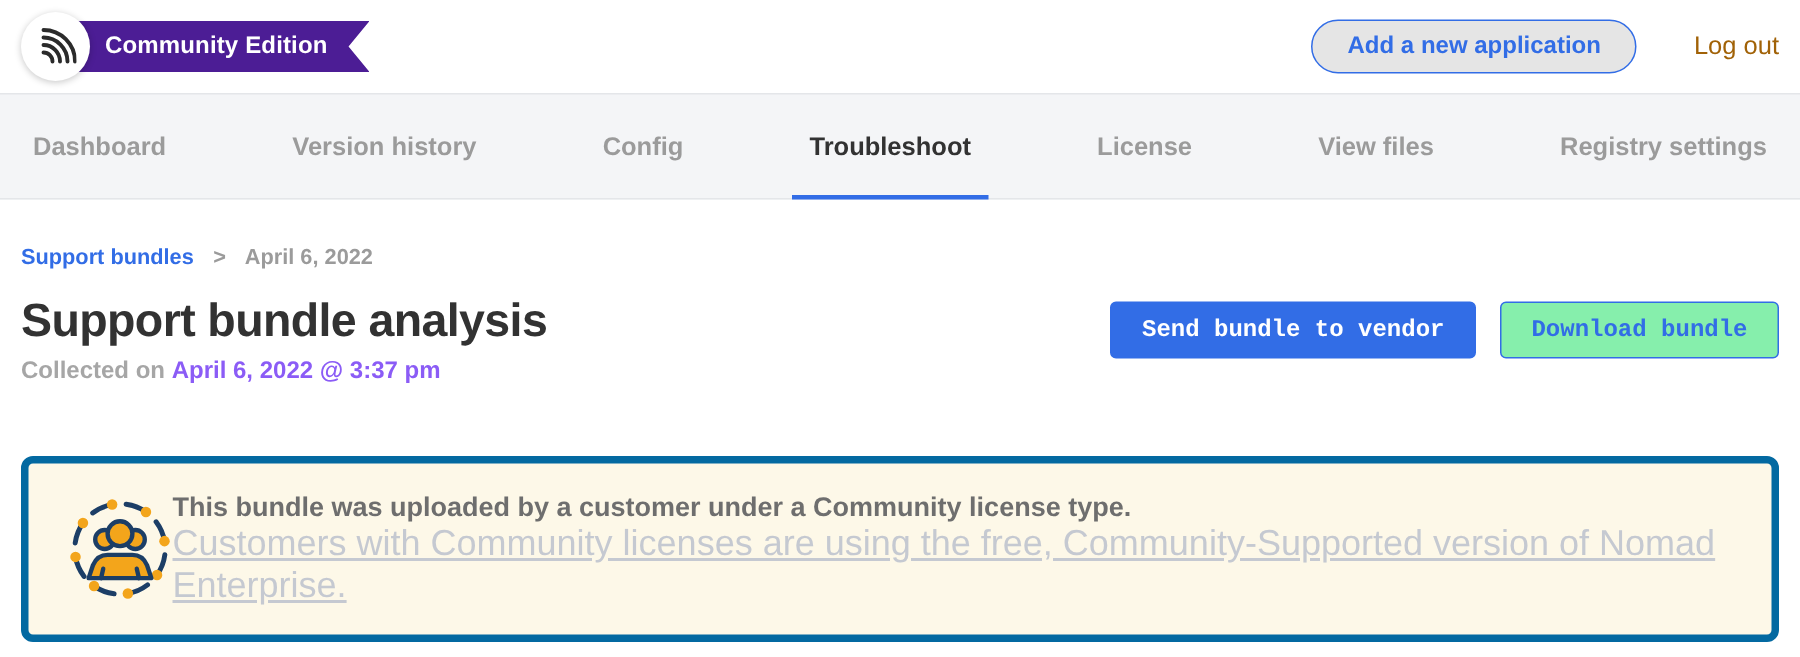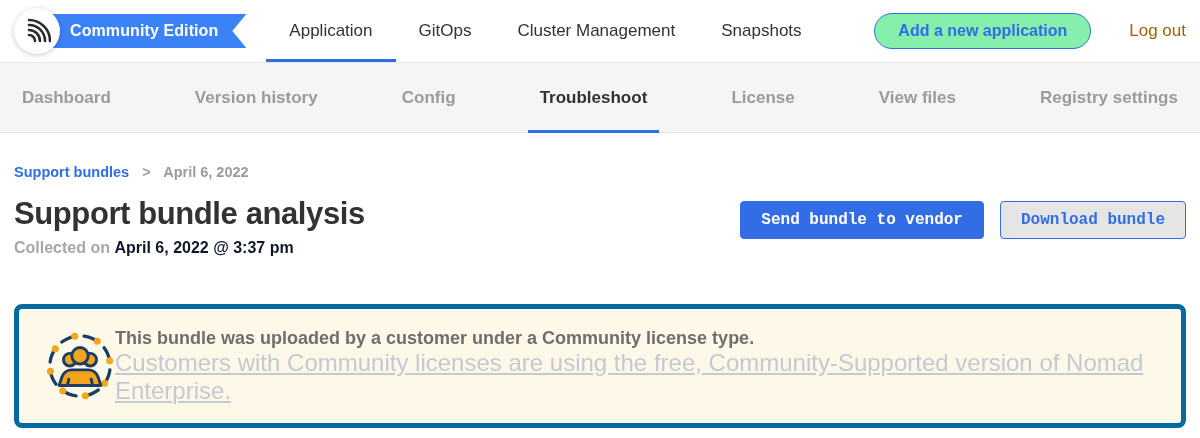--- a/index.html
+++ b/index.html
@@ -6,33 +6,33 @@
   html, body { width: 1200px; height: 438px; background: #fff;
     font-family: "Liberation Sans", "DejaVu Sans", sans-serif; overflow: hidden; }
 
   
   .topbar { height: 62px; display: flex; align-items: center;
     padding: 0 14px 0 14px; background: #fff; position: relative; }
   .brand { display: flex; align-items: center; flex: 0 0 auto; }
   .logo-circle { width: 46px; height: 46px; border-radius: 50%; background: #fff;
     box-shadow: 0 1px 5px rgba(0,0,0,.22); display: flex; align-items: center;
     justify-content: center; position: relative; z-index: 2; }
-  .badge { margin-left: -14px; background: #3b82f6; color: #fff; font-weight: 700;
+  .badge { margin-left: -14px; background: #4c1d95; color: #fff; font-weight: 700;
     font-size: 16px; height: 34px; line-height: 34px; padding: 0 28px 0 24px;
     clip-path: polygon(0 0, 100% 0, calc(100% - 14px) 50%, 100% 100%, 0 100%);
     letter-spacing: .1px; }
 
   .topnav { display: flex; align-items: stretch; height: 62px; margin-left: 20px; }
   .topnav-item { display: flex; align-items: center; padding: 0 23px; font-size: 17px;
     color: #323232; font-weight: 500; position: relative; cursor: pointer; white-space: nowrap; }
   .topnav-item.active::after { content: ""; position: absolute; left: 0; right: 0;
     bottom: 0; height: 3px; background: #326DE6; }
 
   .top-right { margin-left: auto; display: flex; align-items: center; gap: 38px; }
-  .add-app-btn { border: 1px solid #326DE6; background: #86efac; color: #326DE6;
+  .add-app-btn { border: 1px solid #326DE6; background: #e5e5e5; color: #326DE6;
     font-weight: 700; font-size: 16px; border-radius: 19px; padding: 8px 23px;
     cursor: pointer; font-family: inherit; white-space: nowrap; }
   .logout { font-size: 17px; color: #a16207; font-weight: 500; cursor: pointer; }
 
   
   .subnav { height: 71px; background: #F4F5F7; border-top: 1px solid #E4E6E9;
     border-bottom: 1px solid #E4E6E9; display: flex; justify-content: space-between;
     align-items: stretch; padding: 0 22px; }
   .subnav-item { display: flex; align-items: center; font-size: 17px; font-weight: 600;
     color: #9B9B9B; position: relative; cursor: pointer; white-space: nowrap; }
@@ -44,27 +44,27 @@
   .main { padding: 0 14px; }
   .breadcrumb { margin-top: 31px; font-size: 14.5px; font-weight: 700; }
   .breadcrumb .crumb-link { color: #326DE6; cursor: pointer; }
   .breadcrumb .crumb-sep { color: #9B9B9B; margin: 0 9px; font-weight: 700; }
   .breadcrumb .crumb-current { color: #9B9B9B; }
 
   .header-row { display: flex; justify-content: space-between; align-items: flex-start;
     margin-top: 16px; }
   .page-title { font-size: 31px; font-weight: 800; color: #323232; letter-spacing: -.4px; }
   .collected { margin-top: 7px; font-size: 16px; font-weight: 600; color: #A6A6A6; }
-  .collected .collected-date { color: #0f172a; font-weight: 700; }
+  .collected .collected-date { color: #8b5cf6; font-weight: 700; }
 
   .actions { display: flex; gap: 16px; margin-top: 5px; }
   .btn { font-family: Liberation Mono, monospace; font-size: 16px; font-weight: 700; border-radius: 4px;
     padding: 9px 20px; cursor: pointer; white-space: nowrap; }
   .btn-primary { background: #326DE6; border: 1px solid #326DE6; color: #fff; }
-  .btn-outline { background: #e5e5e5; border: 1px solid #326DE6; color: #326DE6; }
+  .btn-outline { background: #86efac; border: 1px solid #326DE6; color: #326DE6; }
 
   
   .notice { margin-top: 47px; background: #FDF8E8; border: 5px solid #0369a1;
     border-radius: 8px; padding: 12px 26px; display: flex; align-items: center;
     min-height: 124px; }
   .notice-icon { flex: 0 0 auto; width: 70px; height: 70px; }
   .notice-heading { font-size: 18px; font-weight: 700; color: #6E6E6E; }
   .notice-body { font-size: 24px; font-weight: 500; color: #C5C9D1; text-decoration: underline; }
 </style>
 </head>
@@ -78,26 +78,20 @@
           <path d="M5 17 A 6 6 0 0 1 11 23"></path>
           <path d="M5 12 A 11 11 0 0 1 16 23"></path>
           <path d="M5 7 A 16 16 0 0 1 21 23"></path>
           <path d="M5 2 A 21 21 0 0 1 26 23"></path>
         </g>
       </svg>
     </div>
     <div class="badge">Community Edition</div>
   </div>
 
-  <nav class="topnav">
-    <div class="topnav-item active">Application</div>
-    <div class="topnav-item">GitOps</div>
-    <div class="topnav-item">Cluster Management</div>
-    <div class="topnav-item">Snapshots</div>
-  </nav>
 
   <div class="top-right">
     <button class="add-app-btn">Add a new application</button>
     <span class="logout">Log out</span>
   </div>
 </header>
 
 <nav class="subnav">
   <div class="subnav-item">Dashboard</div>
   <div class="subnav-item">Version history</div>

